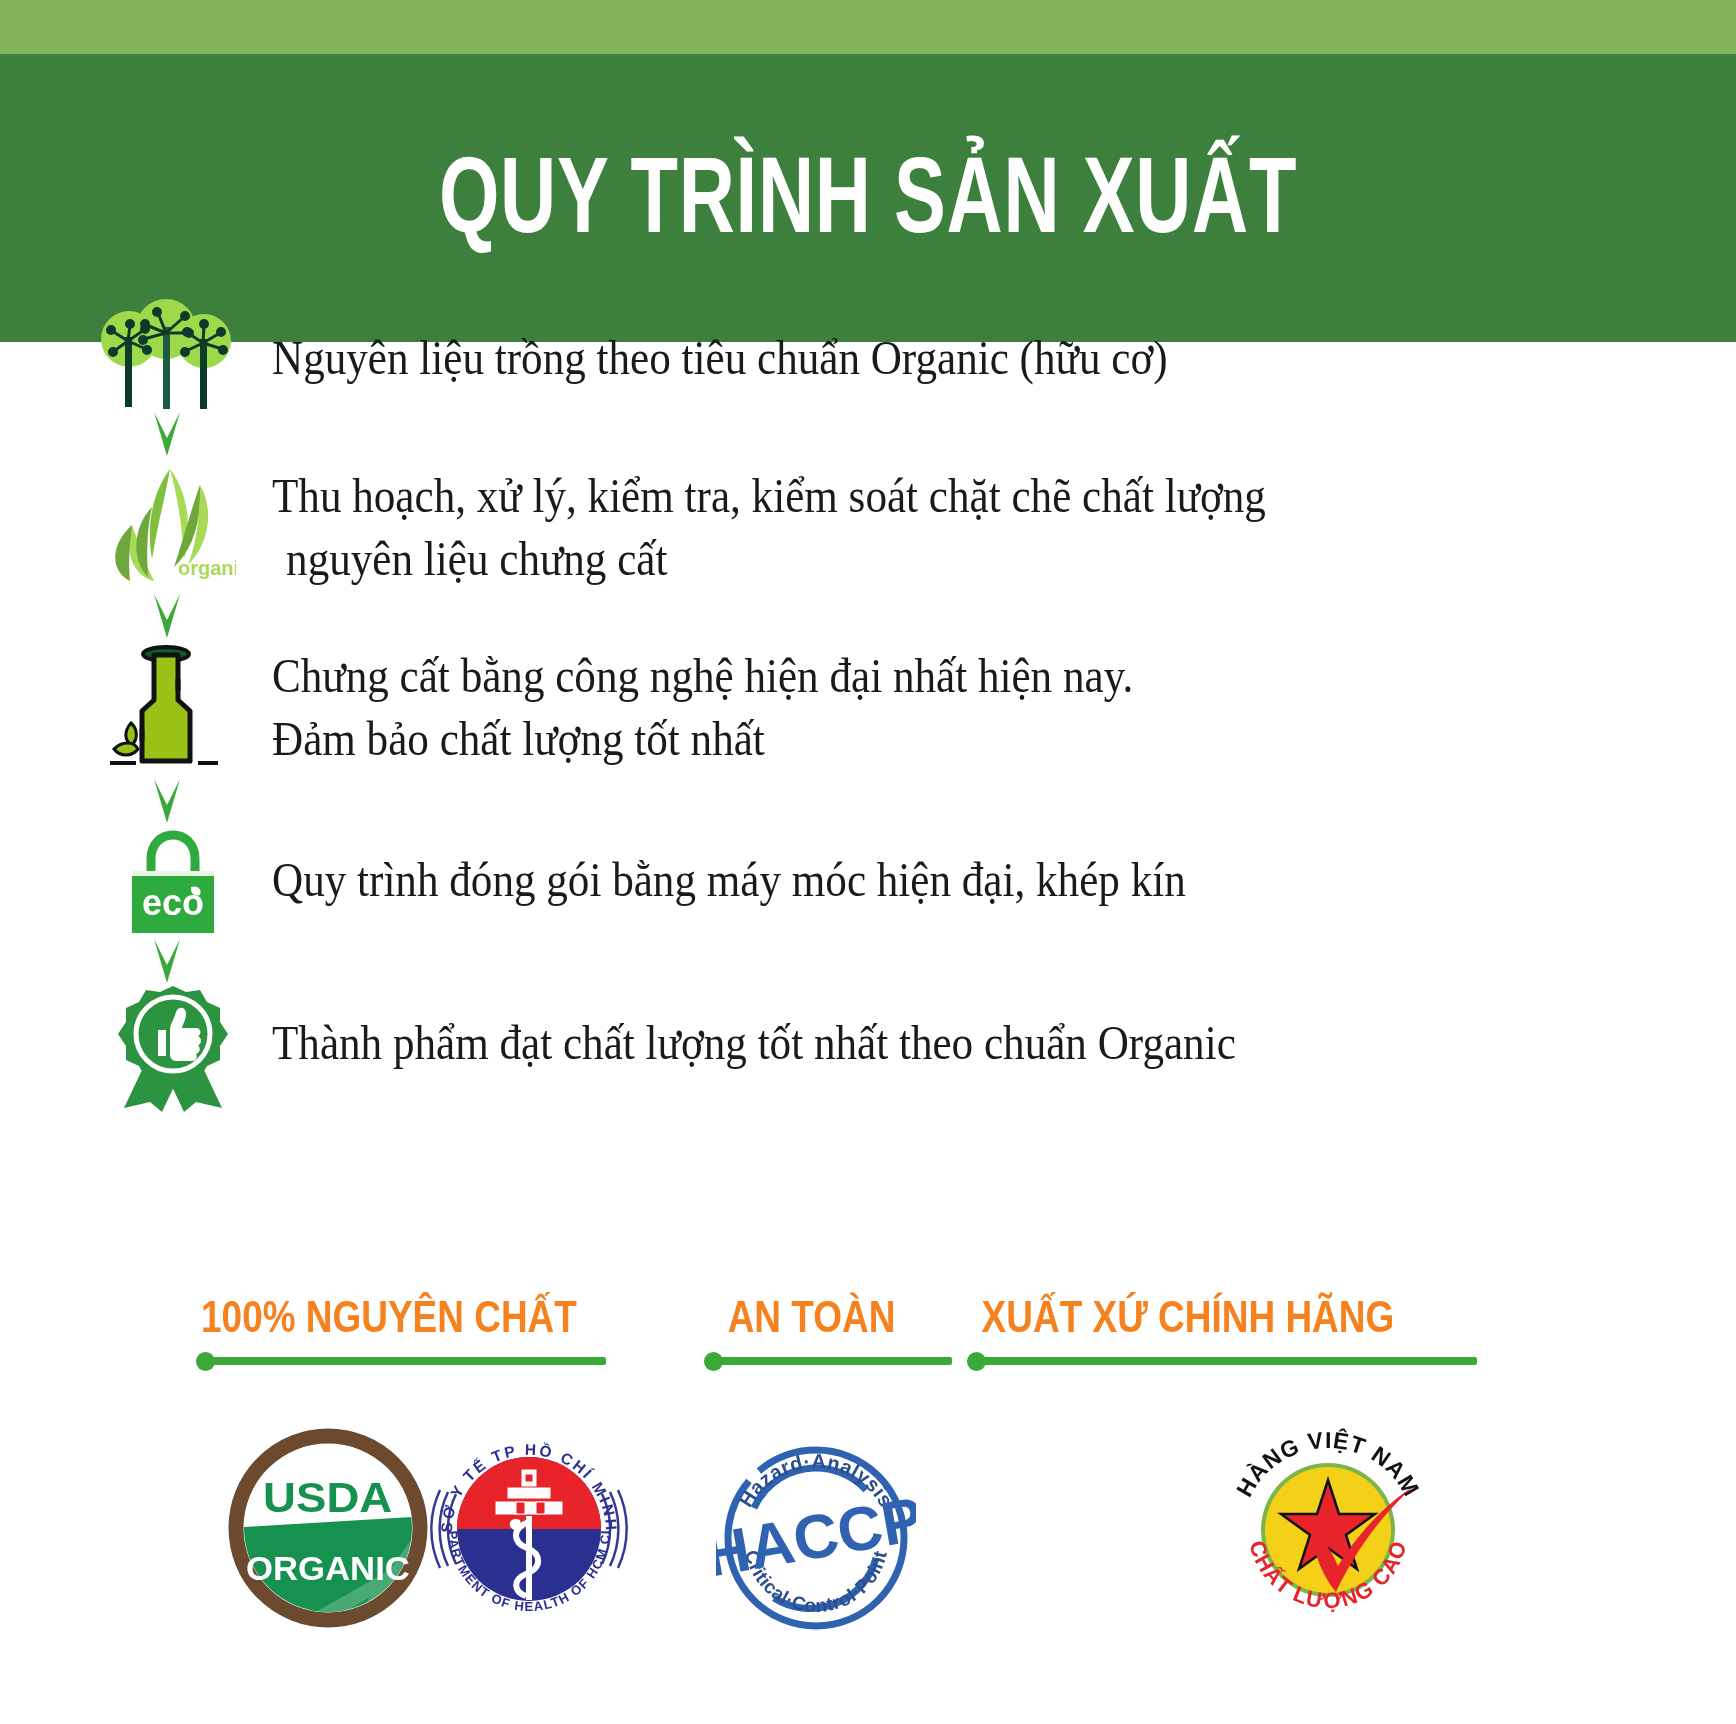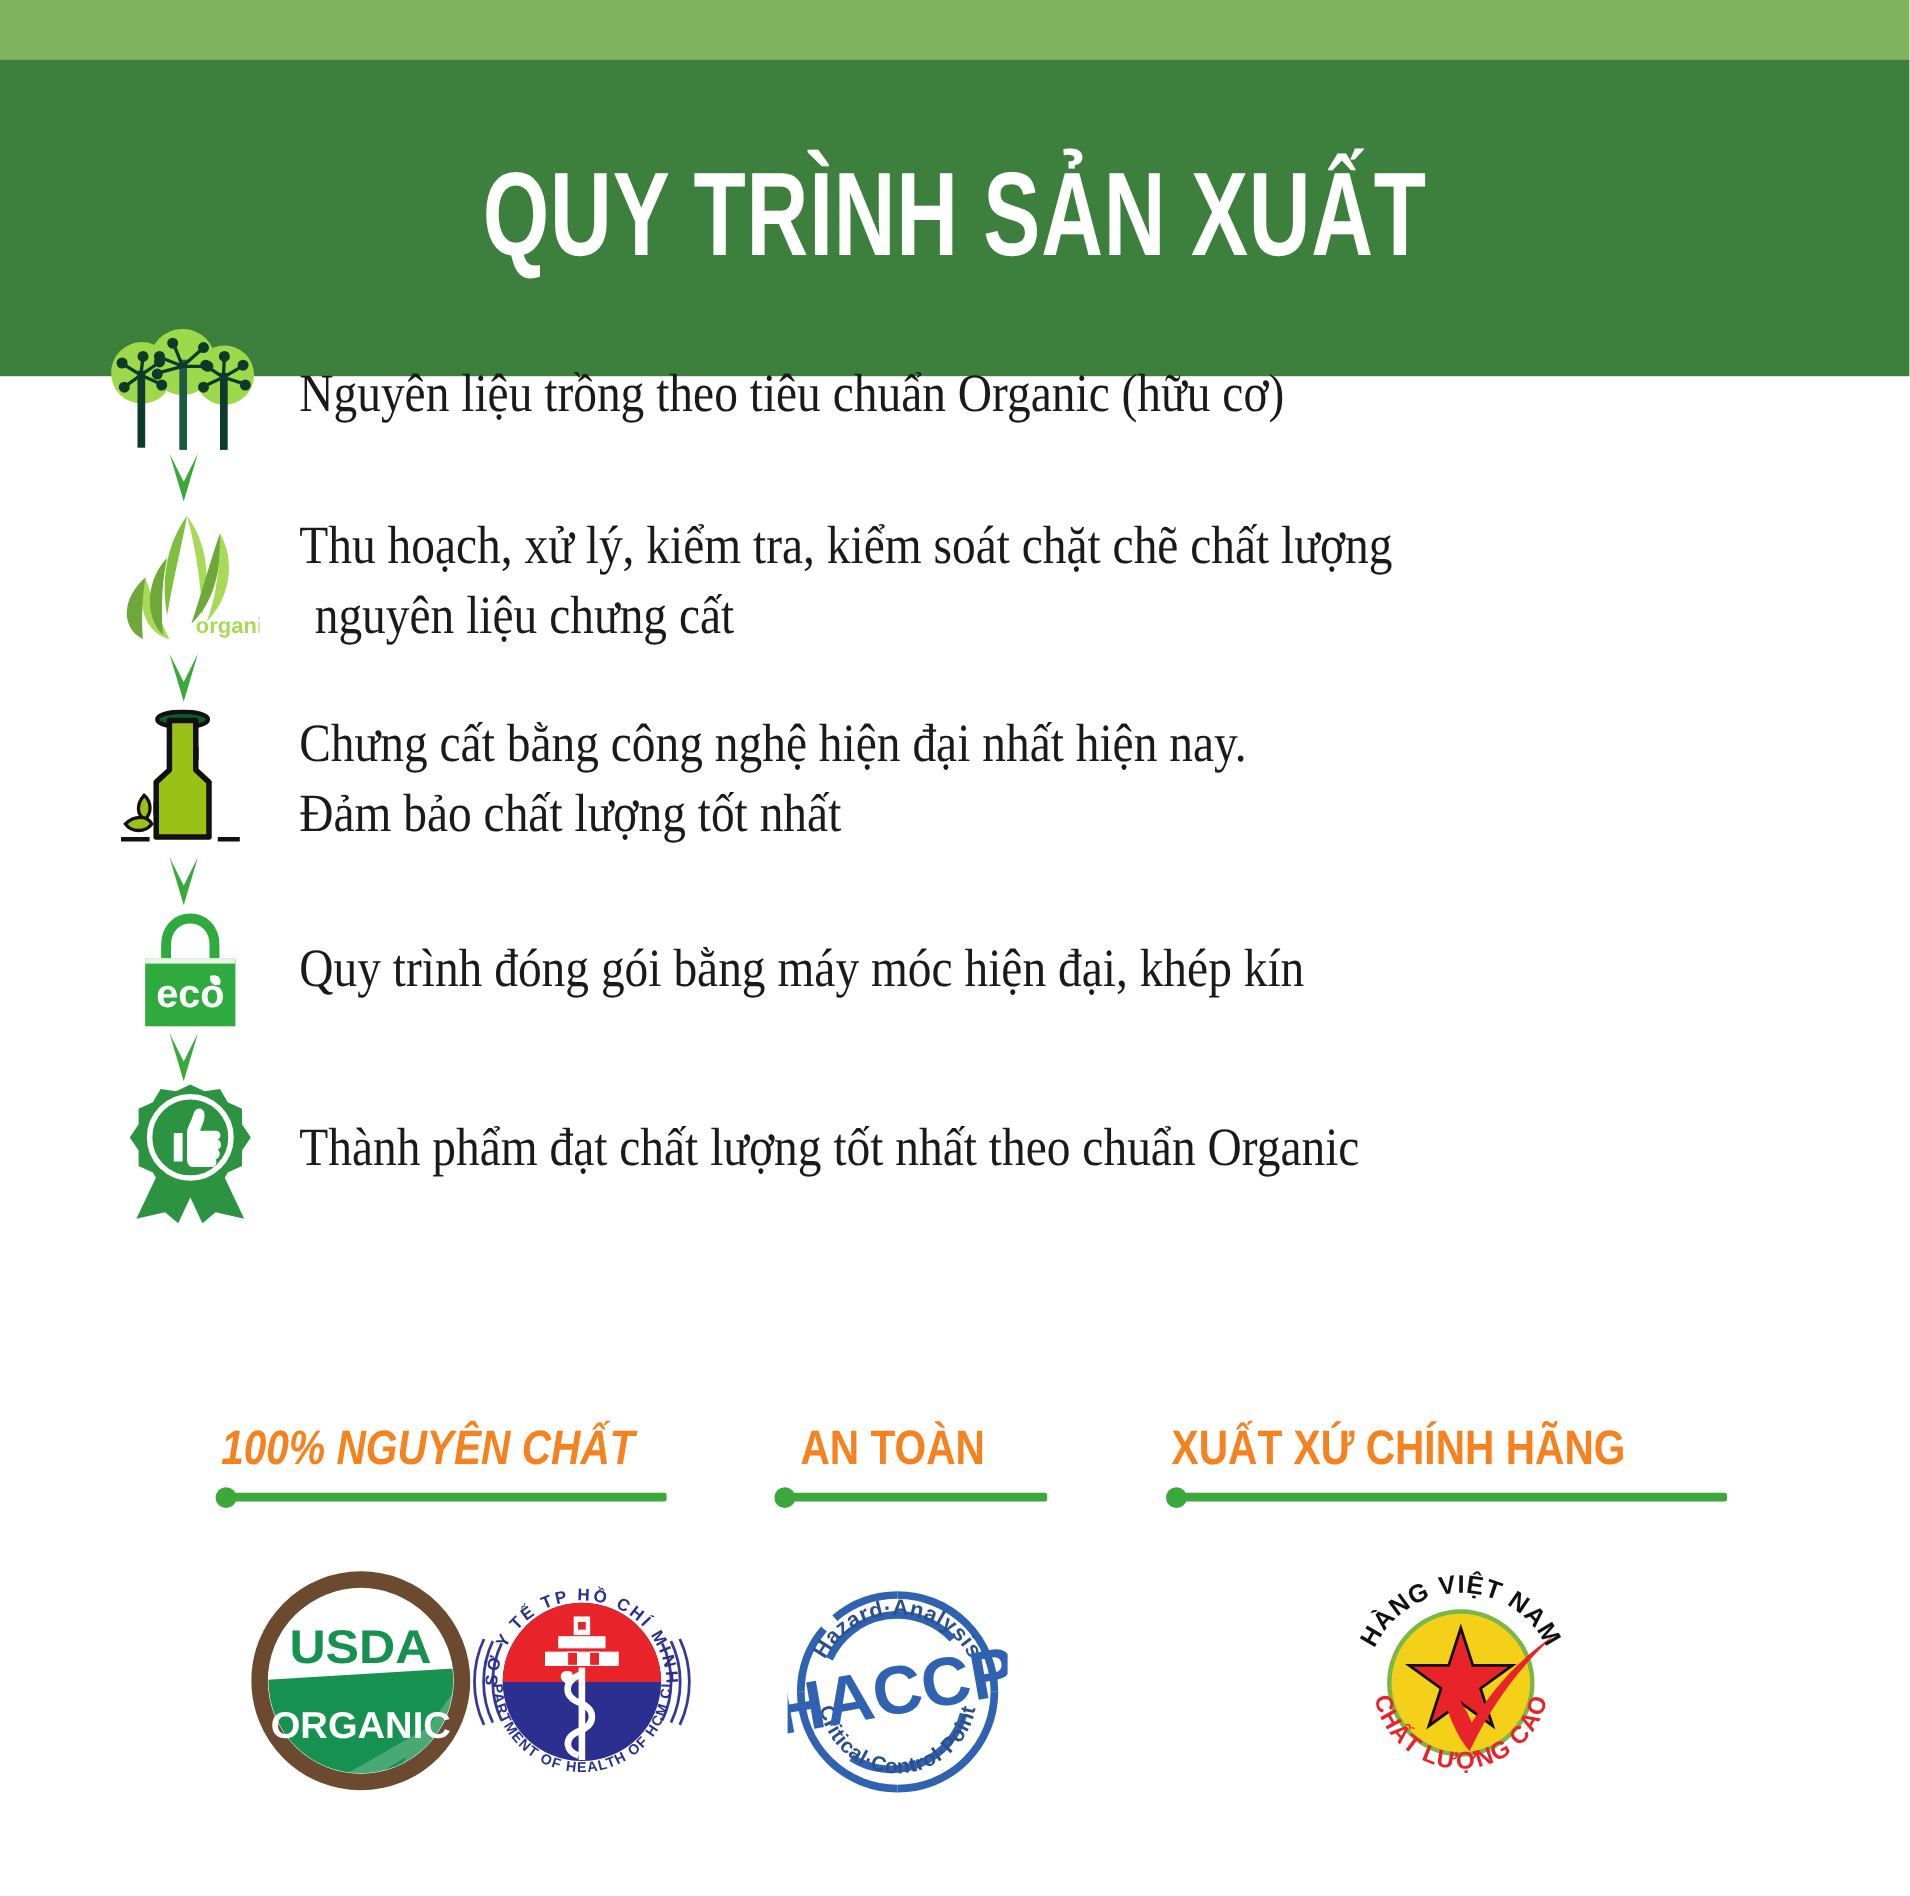--- a/index.html
+++ b/index.html
@@ -277,37 +277,37 @@
     </svg>
   </div>
   <div class="step-text" style="left:272px; top:735px;">
     <span>Thành phẩm đạt chất lượng tốt nhất theo chuẩn Organic</span>
   </div>
 
 </div>
 
 <div id="features">
 
-  <div class="feature" style="left:196px; width:420px;font-style:italic;">
+  <div class="feature" style="left:196px; width:420px;">
     <div class="feature-label">100% NGUYÊN CHẤT</div>
     <div class="feature-rule">
       <div class="bar" style="width:400px;"></div>
       <div class="dot"></div>
     </div>
   </div>
 
   <div class="feature" style="left:704px; width:250px;text-align:center;">
     <div class="feature-label">AN TOÀN</div>
     <div class="feature-rule">
       <div class="bar" style="width:238px;"></div>
       <div class="dot"></div>
     </div>
   </div>
 
-  <div class="feature" style="left:1060px; width:520px;">
+  <div class="feature" style="left:967px; width:520px;text-align:center;">
     <div class="feature-label">XUẤT XỨ CHÍNH HÃNG</div>
     <div class="feature-rule">
       <div class="bar" style="width:500px;"></div>
       <div class="dot"></div>
     </div>
   </div>
 
 </div>
 
 <div id="logos">

